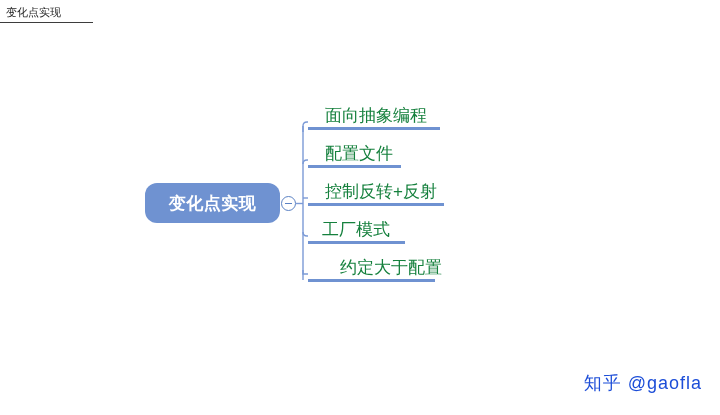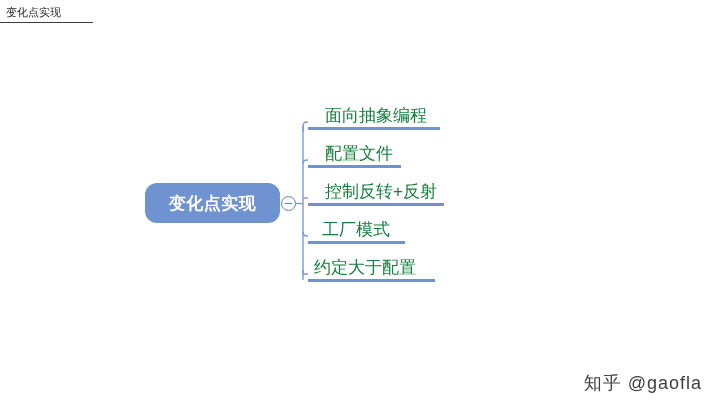--- a/index.html
+++ b/index.html
@@ -123,21 +123,21 @@
     height: 3.2px;
     background: #6f92d1;
   }
 
   
   #watermark {
     position: absolute;
     right: 18px;
     bottom: 20px;
     font-size: 18px;
-    color: #404040;
+    color: #1d4ed8;
     white-space: nowrap;
     letter-spacing: 1px;
   }
 </style>
 </head>
 <body>
 
 <div id="header-bar">
   <div id="header-title">变化点实现</div>
   <div id="header-rule"></div>
@@ -184,19 +184,19 @@
     <span class="branch-label" style="left: 17px;">控制反转+反射</span>
     <span class="branch-bar" style="width: 136px; background: rgb(111, 146, 209);"></span>
   </div>
 
   <div class="branch" id="branch-3" style="left: 308px; top: 190px;">
     <span class="branch-label" style="left: 14px;">工厂模式</span>
     <span class="branch-bar" style="width: 97px; background: rgb(111, 146, 209);"></span>
   </div>
 
   <div class="branch" id="branch-4" style="left: 308px; top: 228px;">
-    <span class="branch-label" style="left: 6px;">约定大于配置</span>
+    <span class="branch-label" style="left: 32px;">约定大于配置</span>
     <span class="branch-bar" style="width: 127px; background: rgb(111, 146, 209);"></span>
   </div>
 
 </div>
 
 <div id="watermark">知乎 @gaofla</div>
 
 </body></html>

